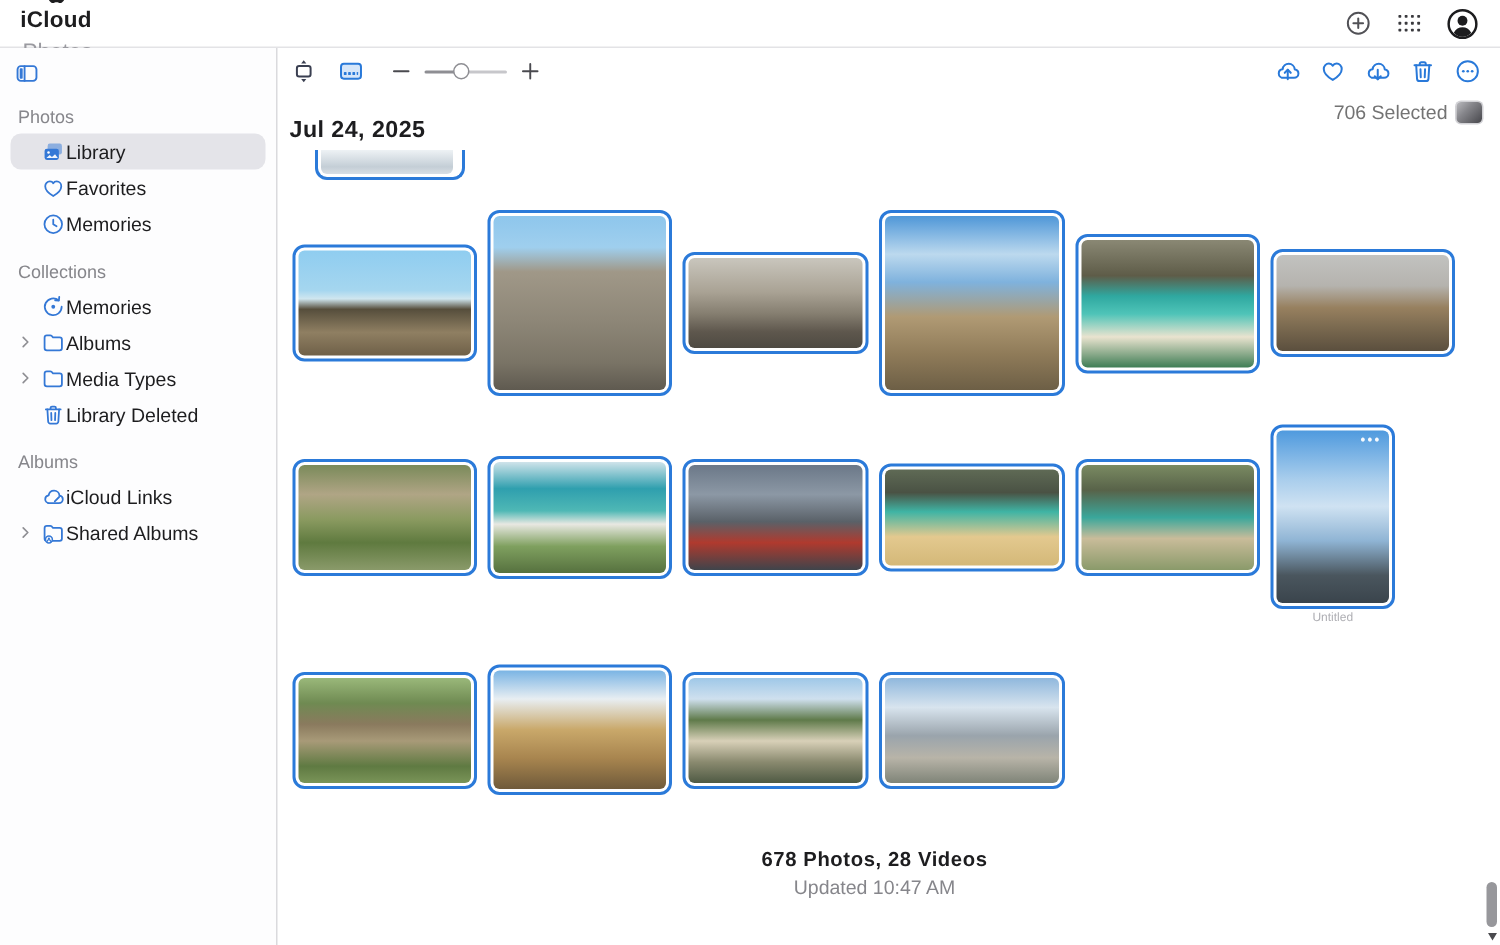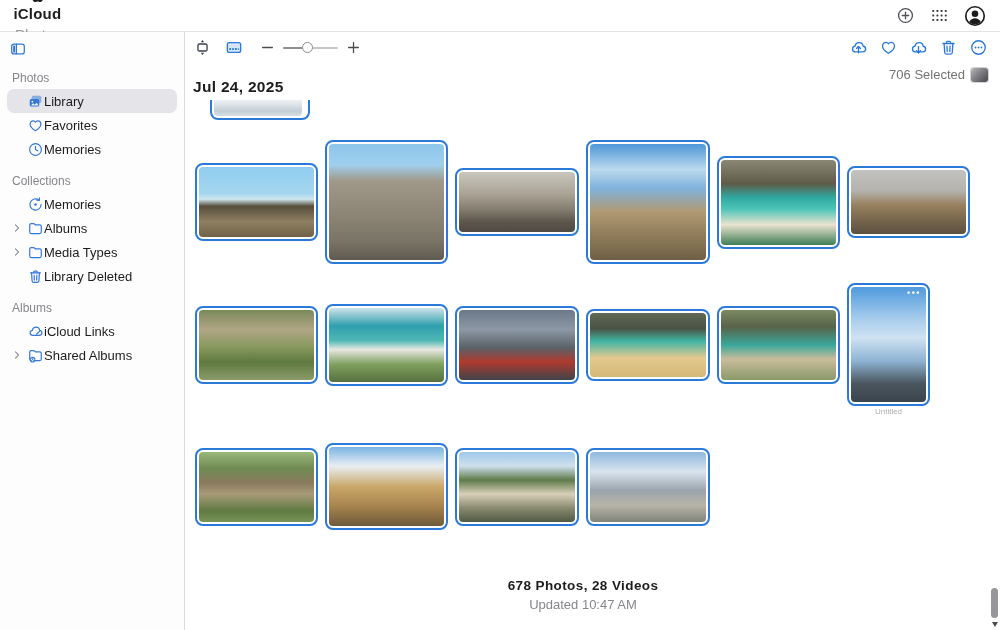--- a/index.html
+++ b/index.html
@@ -74,21 +74,21 @@
   .thumb .more{position:absolute;top:3px;right:7px;color:rgba(255,255,255,.95);
                font-size:9px;letter-spacing:1.5px;font-weight:700;cursor:pointer;}
   .thumb .caption{position:absolute;top:calc(100% + 3px);left:0;width:100%;text-align:center;
                   font-size:8px;color:#aeaeb3;}
   .partial-thumb{margin-left:15px;border:2px solid #2b7ad9;border-top:none;
                  border-radius:0 0 8px 8px;padding:0 2px 2px 2px;background:#fff;width:92px;}
   .partial-thumb .ph{height:16px;border-radius:0 0 4px 4px;
                      background:linear-gradient(180deg,#eef2f5 0%,#c4ced6 70%,#d8dee4 100%);}
 
   
-  .grid-footer{margin-top:48px;text-align:center;padding-right:20px;}
+  .grid-footer{margin-top:35px;text-align:center;padding-right:20px;}
   .gf-line1{font-size:13.5px;font-weight:700;letter-spacing:.4px;}
   .gf-line2{font-size:13px;color:#86868b;margin-top:4px;}
 
   
   .scroll-thumb{position:absolute;right:2px;top:588px;width:7px;height:30px;border-radius:4px;
                 background:#97979b;cursor:pointer;}
   .scroll-arrow{position:absolute;right:2px;top:622px;width:7px;height:6px;cursor:pointer;}
   .scroll-arrow::after{content:"";display:block;margin:0 auto;width:0;height:0;
                        border-left:3.5px solid transparent;border-right:3.5px solid transparent;
                        border-top:5px solid #4a4a4e;}

